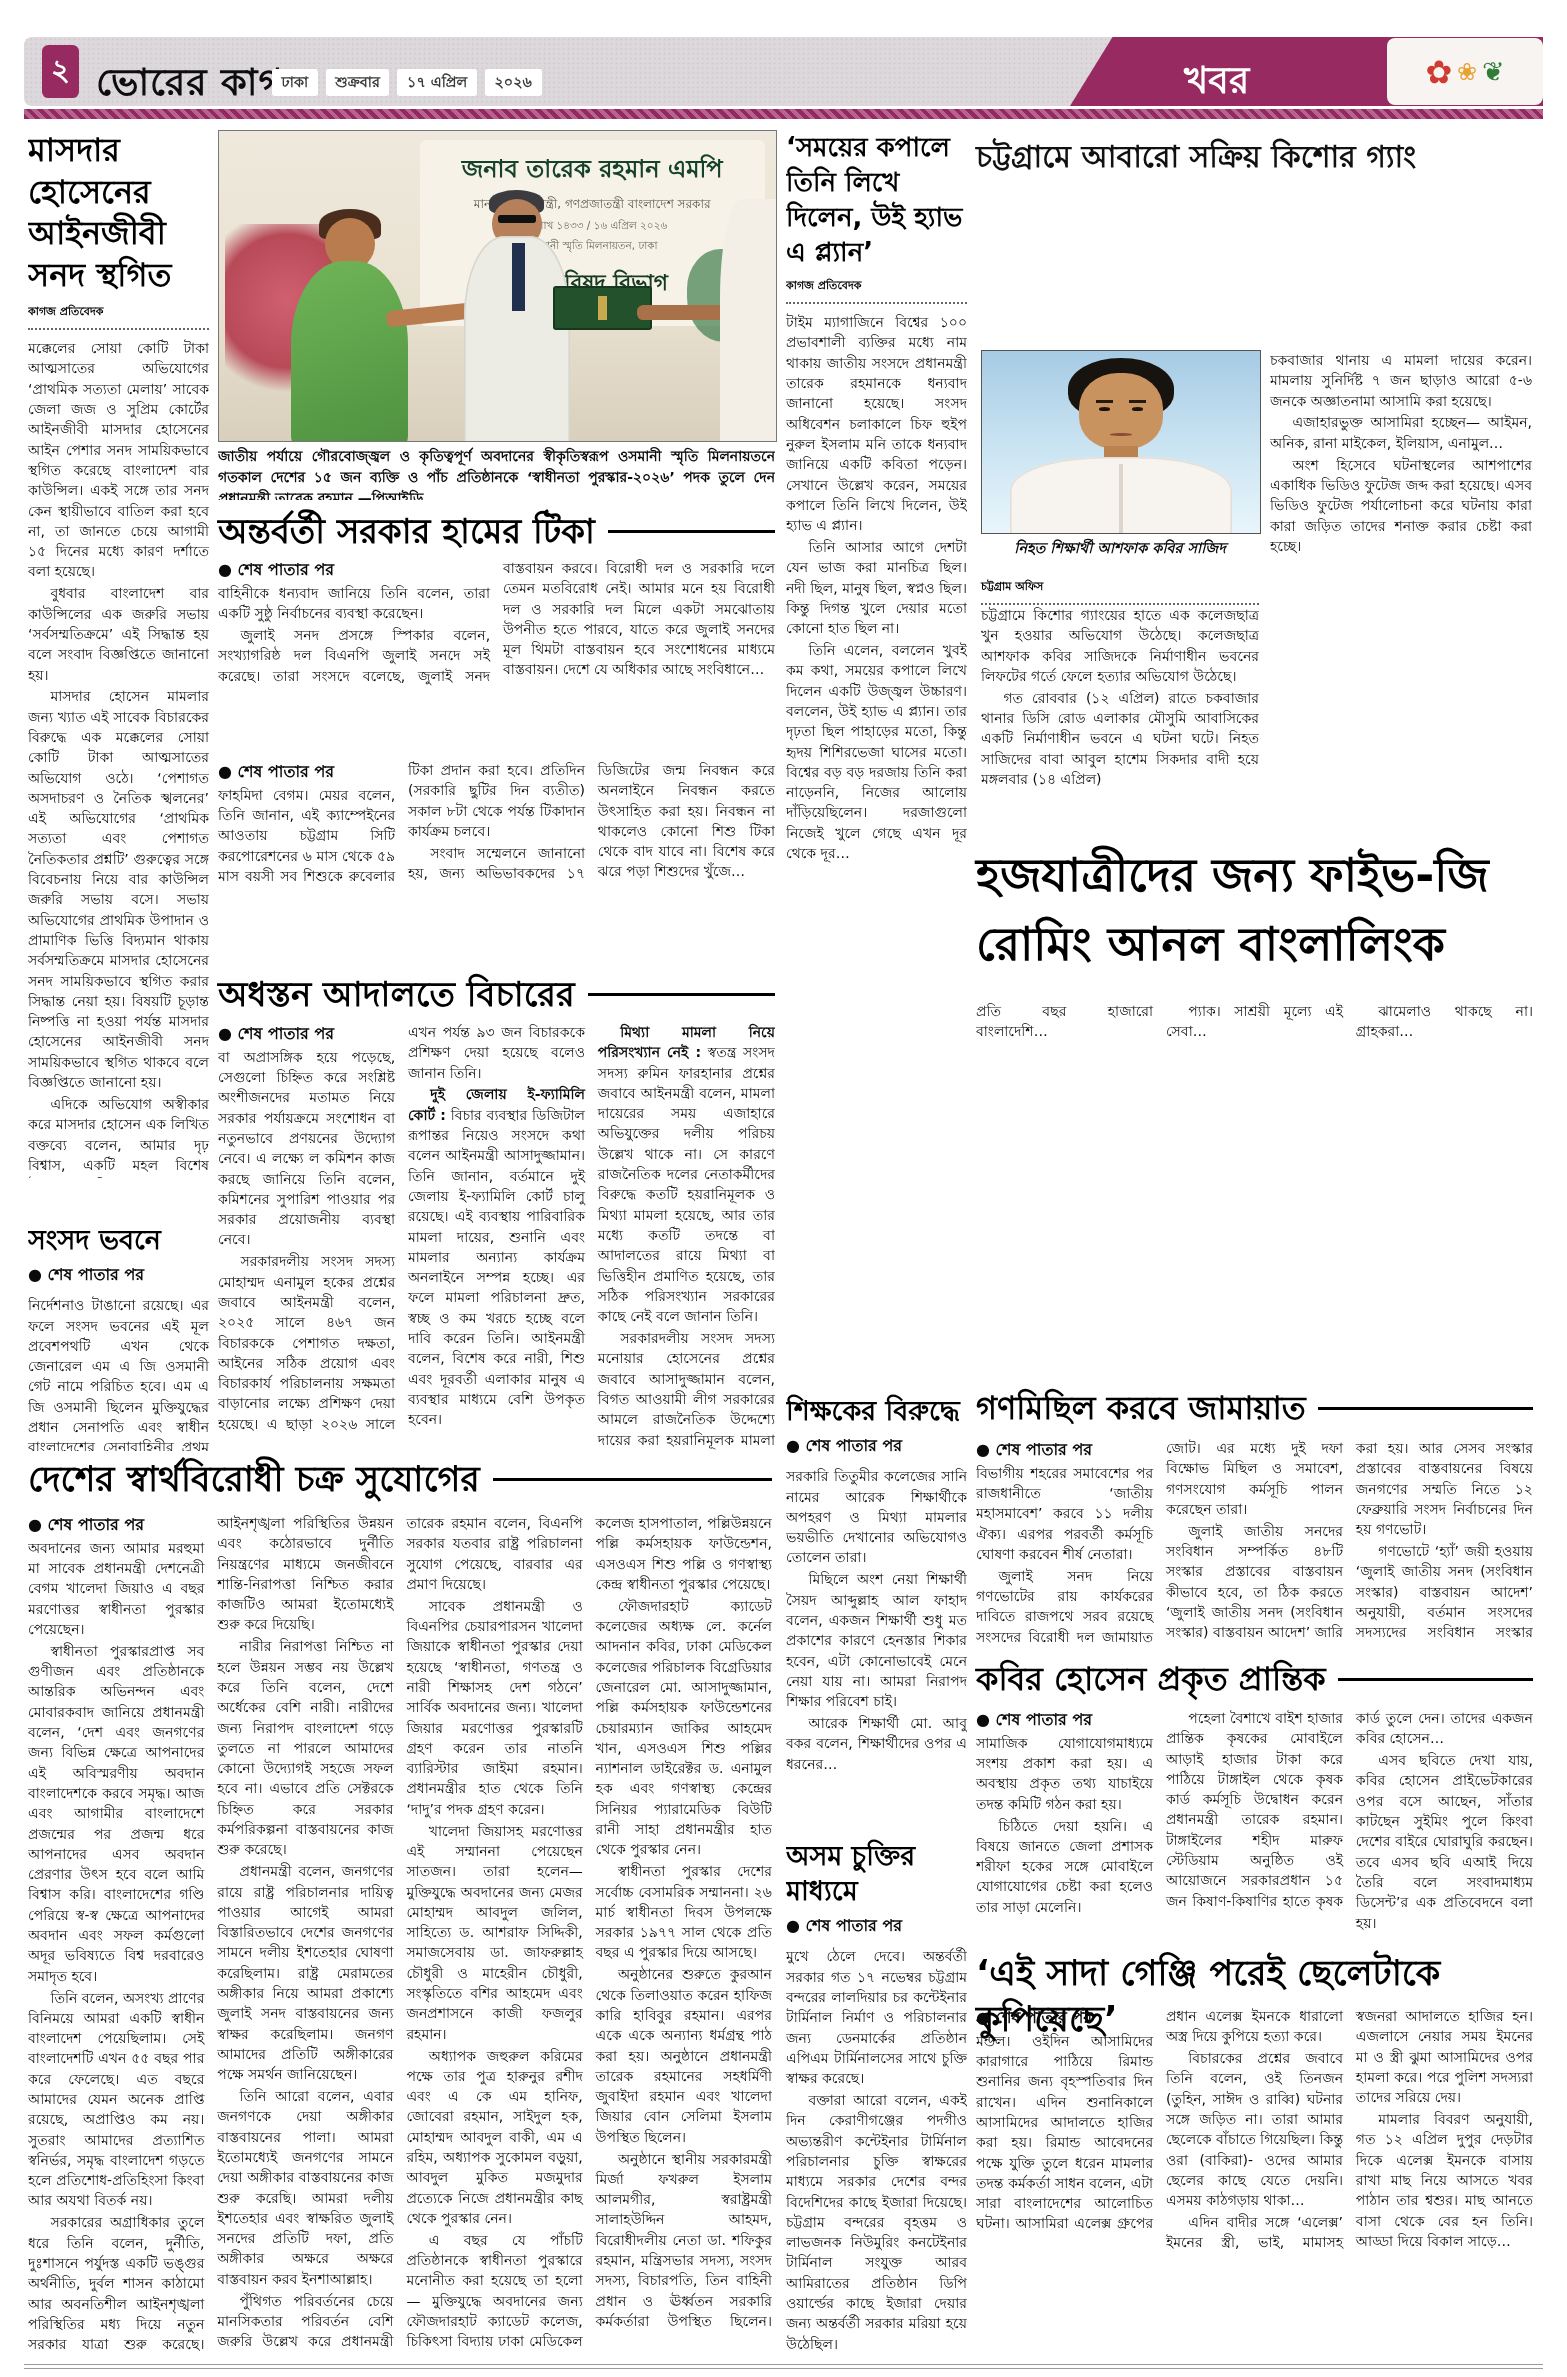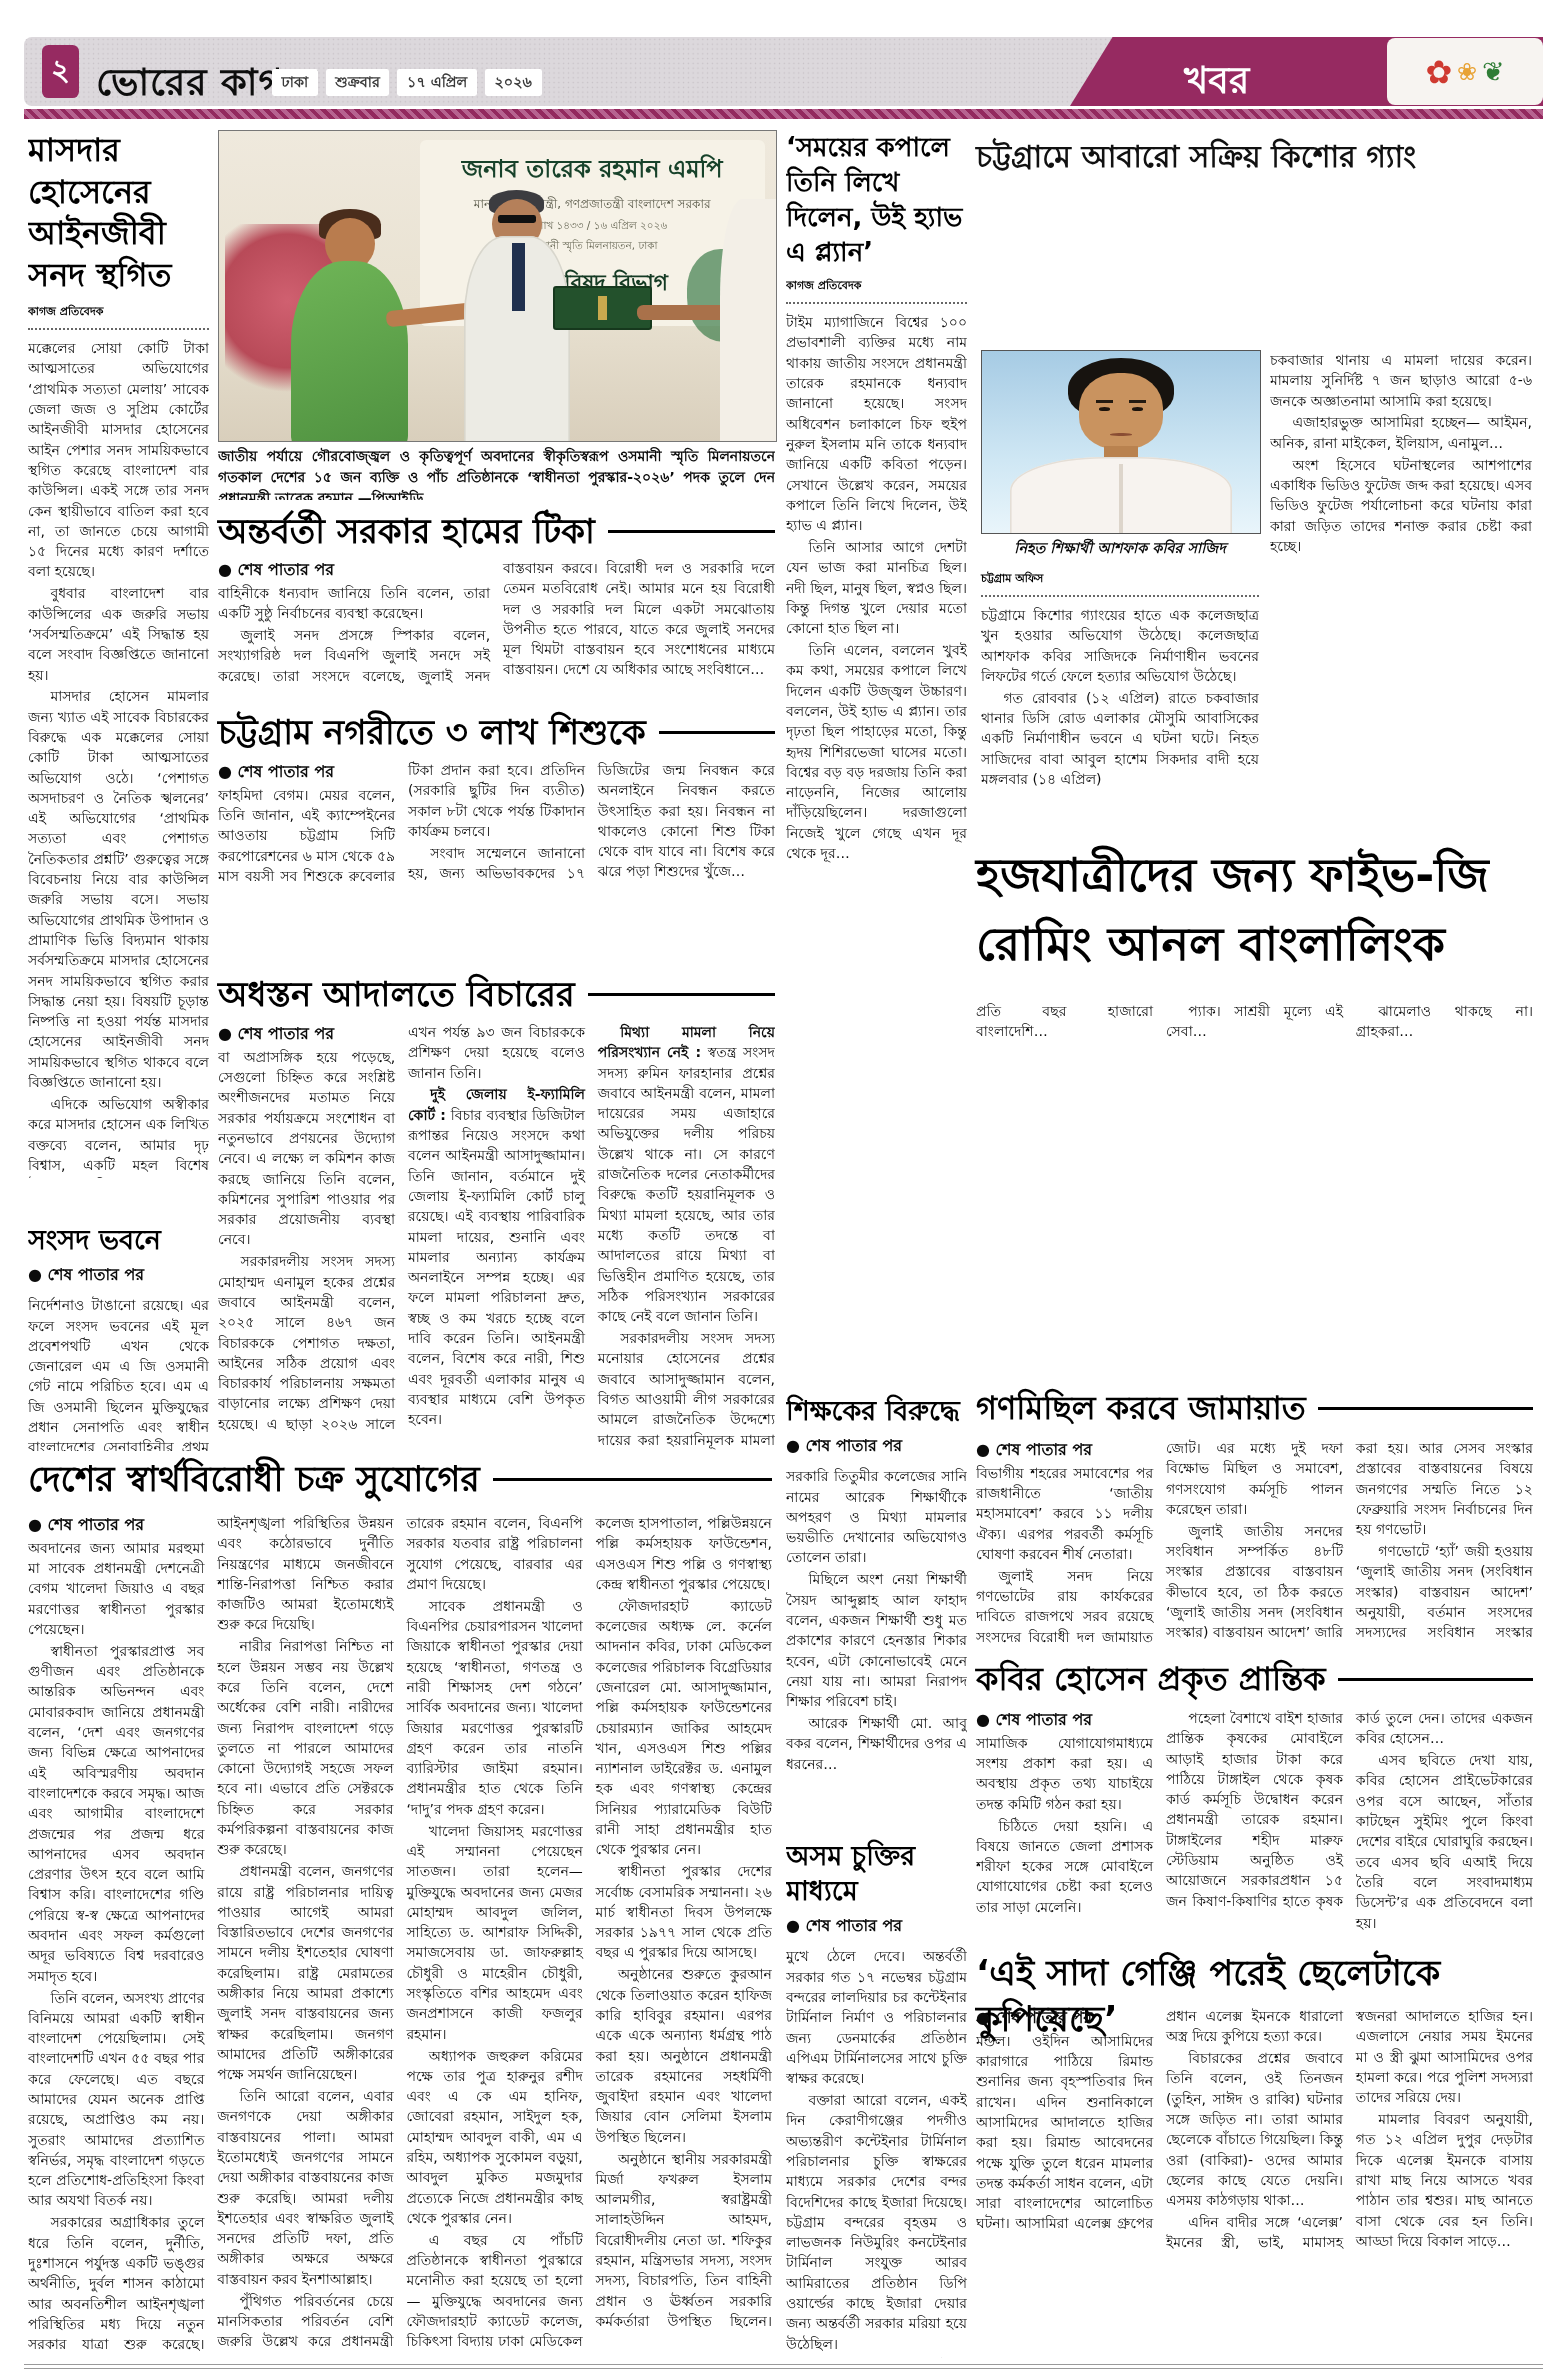--- a/index.html
+++ b/index.html
@@ -154,24 +154,20 @@
   <div class="abs rule-row" style="left:218px;top:509px;width:557px;">
     <span class="hl hl-42">অন্তর্বর্তী সরকার হামের টিকা</span>
     <span class="h-rule"></span>
   </div>
   <div class="abs body cols-2" style="left:218px;top:558px;width:557px;height:146px;">
     <p class="lead cont">● শেষ পাতার পর</p>
     <p class="lead">বাহিনীকে ধন্যবাদ জানিয়ে তিনি বলেন, তারা একটি সুষ্ঠু নির্বাচনের ব্যবস্থা করেছেন।</p>
     <p>জুলাই সনদ প্রসঙ্গে স্পিকার বলেন, সংখ্যাগরিষ্ঠ দল বিএনপি জুলাই সনদে সই করেছে। তারা সংসদে বলেছে, জুলাই সনদ বাস্তবায়ন করবে। বিরোধী দল ও সরকারি দলে তেমন মতবিরোধ নেই। আমার মনে হয় বিরোধী দল ও সরকারি দল মিলে একটা সমঝোতায় উপনীত হতে পারবে, যাতে করে জুলাই সনদের মূল থিমটা বাস্তবায়ন হবে সংশোধনের মাধ্যমে বাস্তবায়ন। দেশে যে অধিকার আছে সংবিধানে…</p>
   </div>
 
-  <div class="abs rule-row" style="left:218px;top:710px;width:557px;">
-    <span class="hl hl-42">চট্টগ্রাম নগরীতে ৩ লাখ শিশুকে</span>
-    <span class="h-rule"></span>
-  </div>
   <div class="abs body cols-3" style="left:218px;top:760px;width:557px;height:205px;">
     <p class="lead cont">● শেষ পাতার পর</p>
     <p class="lead">ফাহমিদা বেগম। মেয়র বলেন, তিনি জানান, এই ক্যাম্পেইনের আওতায় চট্টগ্রাম সিটি করপোরেশনের ৬ মাস থেকে ৫৯ মাস বয়সী সব শিশুকে রুবেলার টিকা প্রদান করা হবে। প্রতিদিন (সরকারি ছুটির দিন ব্যতীত) সকাল ৮টা থেকে পর্যন্ত টিকাদান কার্যক্রম চলবে।</p>
     <p>সংবাদ সম্মেলনে জানানো হয়, জন্য অভিভাবকদের ১৭ ডিজিটের জন্ম নিবন্ধন করে অনলাইনে নিবন্ধন করতে উৎসাহিত করা হয়। নিবন্ধন না থাকলেও কোনো শিশু টিকা থেকে বাদ যাবে না। বিশেষ করে ঝরে পড়া শিশুদের খুঁজে…</p>
   </div>
 
   <div class="abs rule-row" style="left:218px;top:972px;width:557px;">
     <span class="hl hl-42">অধস্তন আদালতে বিচারের</span>
     <span class="h-rule"></span>
   </div>
@@ -257,21 +253,21 @@
     <div class="p2-brow2"></div>
     <div class="p2-eye1"></div>
     <div class="p2-eye2"></div>
     <div class="p2-mouth"></div>
     <div class="p2-neck"></div>
     <div class="p2-shirt"></div>
     <div class="p2-seam"></div>
   </div>
   <div class="abs caption-c" style="left:981px;top:537px;width:278px;">নিহত শিক্ষার্থী আশফাক কবির সাজিদ</div>
   <div class="abs" style="left:981px;top:565px;width:278px;">
-    <div class="byline" style="margin-top:5px;">চট্টগ্রাম অফিস</div>
+    <div class="byline" style="margin-top:13px;">চট্টগ্রাম অফিস</div>
     <div class="dotline"></div>
   </div>
   <div class="abs body" style="left:981px;top:605px;width:278px;height:227px;">
     <p class="lead">চট্টগ্রামে কিশোর গ্যাংয়ের হাতে এক কলেজছাত্র খুন হওয়ার অভিযোগ উঠেছে। কলেজছাত্র আশফাক কবির সাজিদকে নির্মাণাধীন ভবনের লিফটের গর্তে ফেলে হত্যার অভিযোগ উঠেছে।</p>
     <p>গত রোববার (১২ এপ্রিল) রাতে চকবাজার থানার ডিসি রোড এলাকার মৌসুমি আবাসিকের একটি নির্মাণাধীন ভবনে এ ঘটনা ঘটে। নিহত সাজিদের বাবা আবুল হাশেম সিকদার বাদী হয়ে মঙ্গলবার (১৪ এপ্রিল)</p>
   </div>
   <div class="abs body" style="left:1270px;top:350px;width:262px;height:480px;">
     <p class="lead">চকবাজার থানায় এ মামলা দায়ের করেন। মামলায় সুনির্দিষ্ট ৭ জন ছাড়াও আরো ৫-৬ জনকে অজ্ঞাতনামা আসামি করা হয়েছে।</p>
     <p>এজাহারভুক্ত আসামিরা হচ্ছেন— আইমন, অনিক, রানা মাইকেল, ইলিয়াস, এনামুল…</p>
     <p>অংশ হিসেবে ঘটনাস্থলের আশপাশের একাধিক ভিডিও ফুটেজ জব্দ করা হয়েছে। এসব ভিডিও ফুটেজ পর্যালোচনা করে ঘটনায় কারা কারা জড়িত তাদের শনাক্ত করার চেষ্টা করা হচ্ছে।</p>

